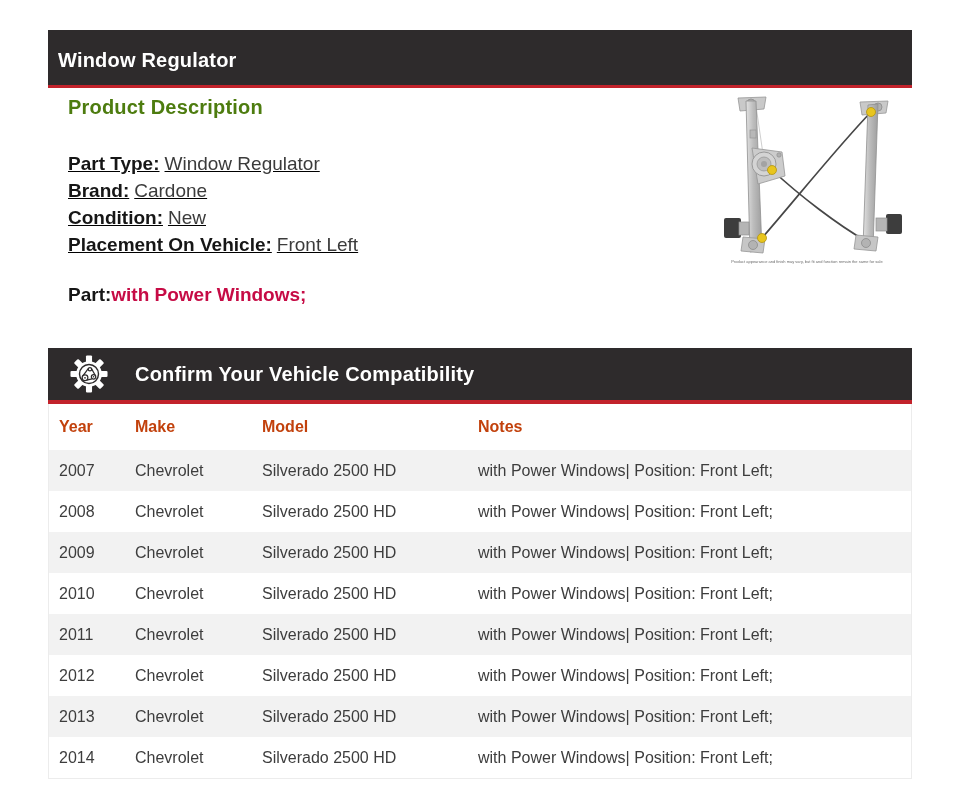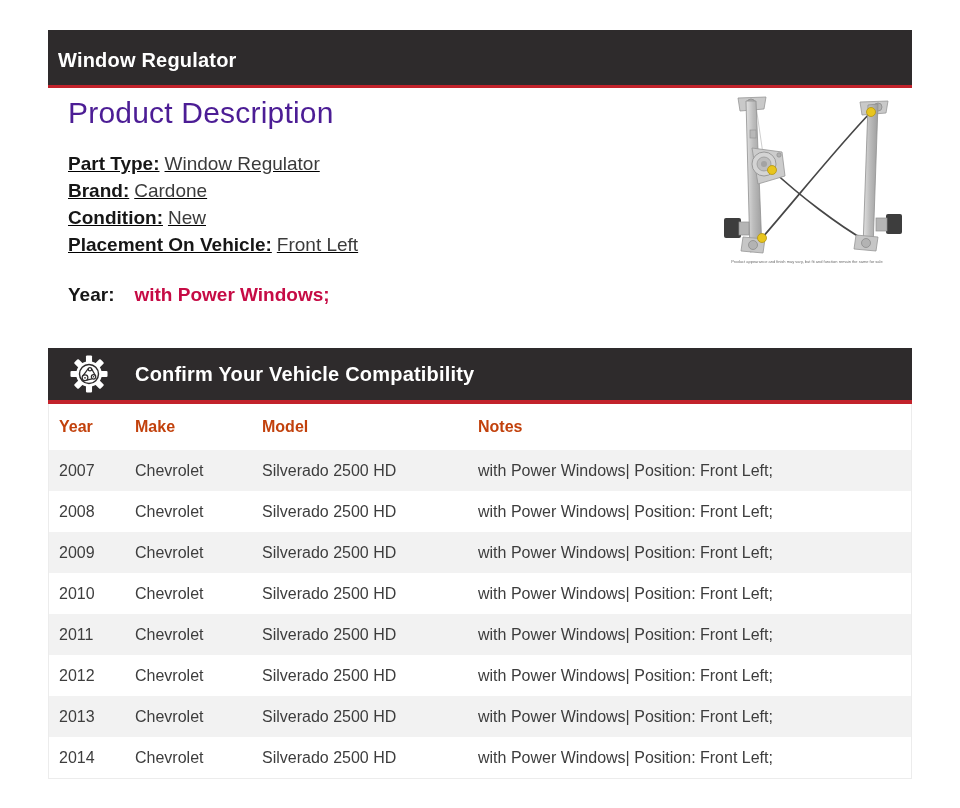--- a/index.html
+++ b/index.html
@@ -19,30 +19,30 @@
     border-bottom: 3px solid #c2222b;
     display: flex; align-items: center;
     color: #ffffff;
   }
   .title-bar { top: 30px; height: 58px; padding: 6px 0 0 10px; }
   .title-bar .bar-text { font-size: 20px; font-weight: 700; letter-spacing: 0.2px; }
 
   
   .pd-heading {
     left: 68px; top: 96px;
-    font-size: 30px; font-weight: 400; color: #4c1d95;
+    font-size: 20px; font-weight: 700; color: #4d7c0f;
     letter-spacing: 0.2px;
   }
   .details { left: 68px; top: 150px; text-decoration: underline; }
   .detail-line { font-size: 19px; line-height: 27px; color: #3b3b3b; }
   .detail-line .lbl { font-weight: 700; color: #161616; }
   .detail-line .val { margin-left: 5px; }
   .notes-line { left: 68px; top: 284px; font-size: 19px; }
   .notes-line .lbl { font-weight: 700; color: #161616; }
-  .notes-line .notes-val { font-weight: 700; margin-left: 20px; }
+  .notes-line .notes-val { font-weight: 700; margin-left: 0; }
 
   
   .product-image {
     left: 700px; top: 92px; width: 214px; height: 178px;
     background: #ffffff;
     text-align: center;
   }
   .product-image svg { display: block; }
   .img-caption {
     font-size: 4px; color: #6b6b6b;
@@ -100,21 +100,21 @@
   </div>
     <div class="detail-line">
     <span class="lbl">Condition:</span><span class="val">New</span>
   </div>
     <div class="detail-line">
     <span class="lbl">Placement On Vehicle:</span><span class="val">Front Left</span>
   </div>
   </div>
 
 <div class="abs notes-line">
-  <span class="lbl">Year:</span><span class="notes-val" style="color: rgb(198, 11, 69);">with Power Windows;</span>
+  <span class="lbl">Part:</span><span class="notes-val" style="color: rgb(198, 11, 69);">with Power Windows;</span>
 </div>
 
 <div class="abs product-image">
   <svg width="212" height="166" viewBox="0 0 212 166">
     <defs>
       <linearGradient id="rail" x1="0" y1="0" x2="1" y2="0">
         <stop offset="0" stop-color="#e2e2e2"></stop>
         <stop offset="0.45" stop-color="#bdbdbd"></stop>
         <stop offset="1" stop-color="#9e9e9e"></stop>
       </linearGradient>

